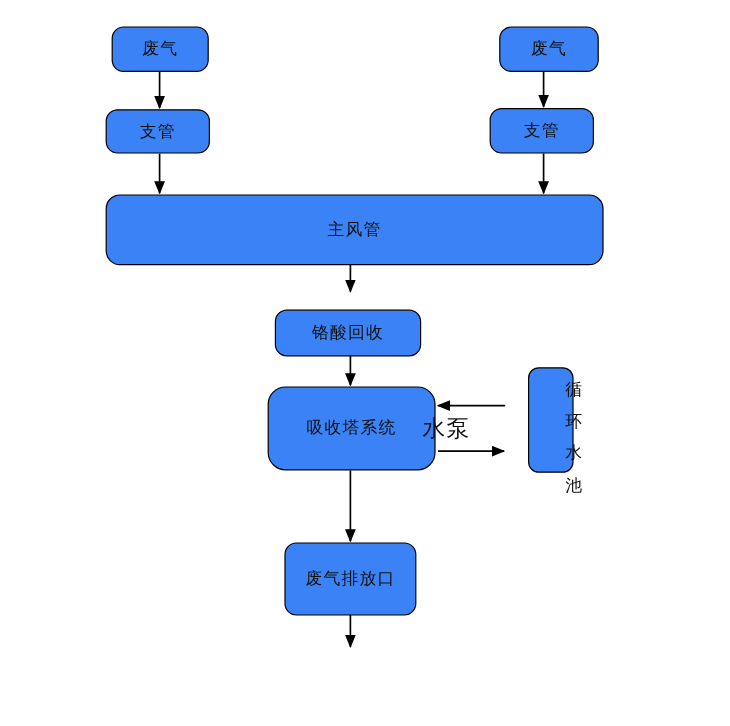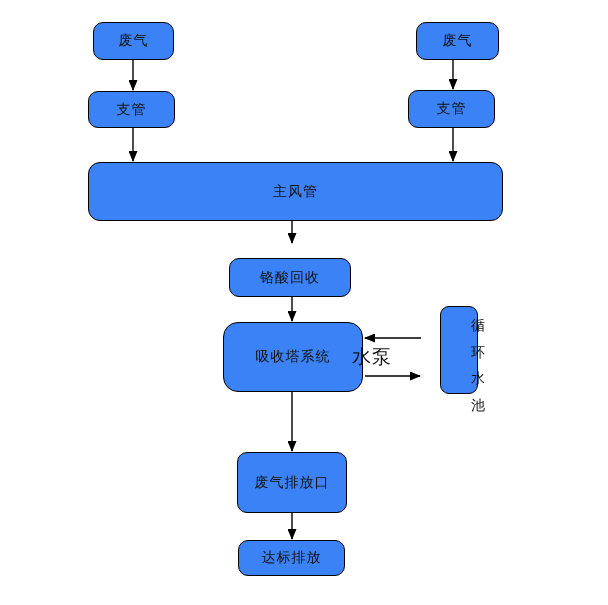--- a/index.html
+++ b/index.html
@@ -104,17 +104,16 @@
   <div class="node wide" id="n-main-duct">主风管</div>
 
   <div class="node" id="n-chromic">铬酸回收</div>
 
   <div class="node big-radius" id="n-tower">吸收塔系统</div>
 
   <div class="node vertical" id="n-pool">循环水池</div>
 
   <div class="node" id="n-outlet">废气排放口</div>
 
-  <div class="node" id="n-discharge">达标排放</div>
 
   <div class="edge-label" id="lbl-water-pump">水泵</div>
 
 </div>
 
 </body></html>

